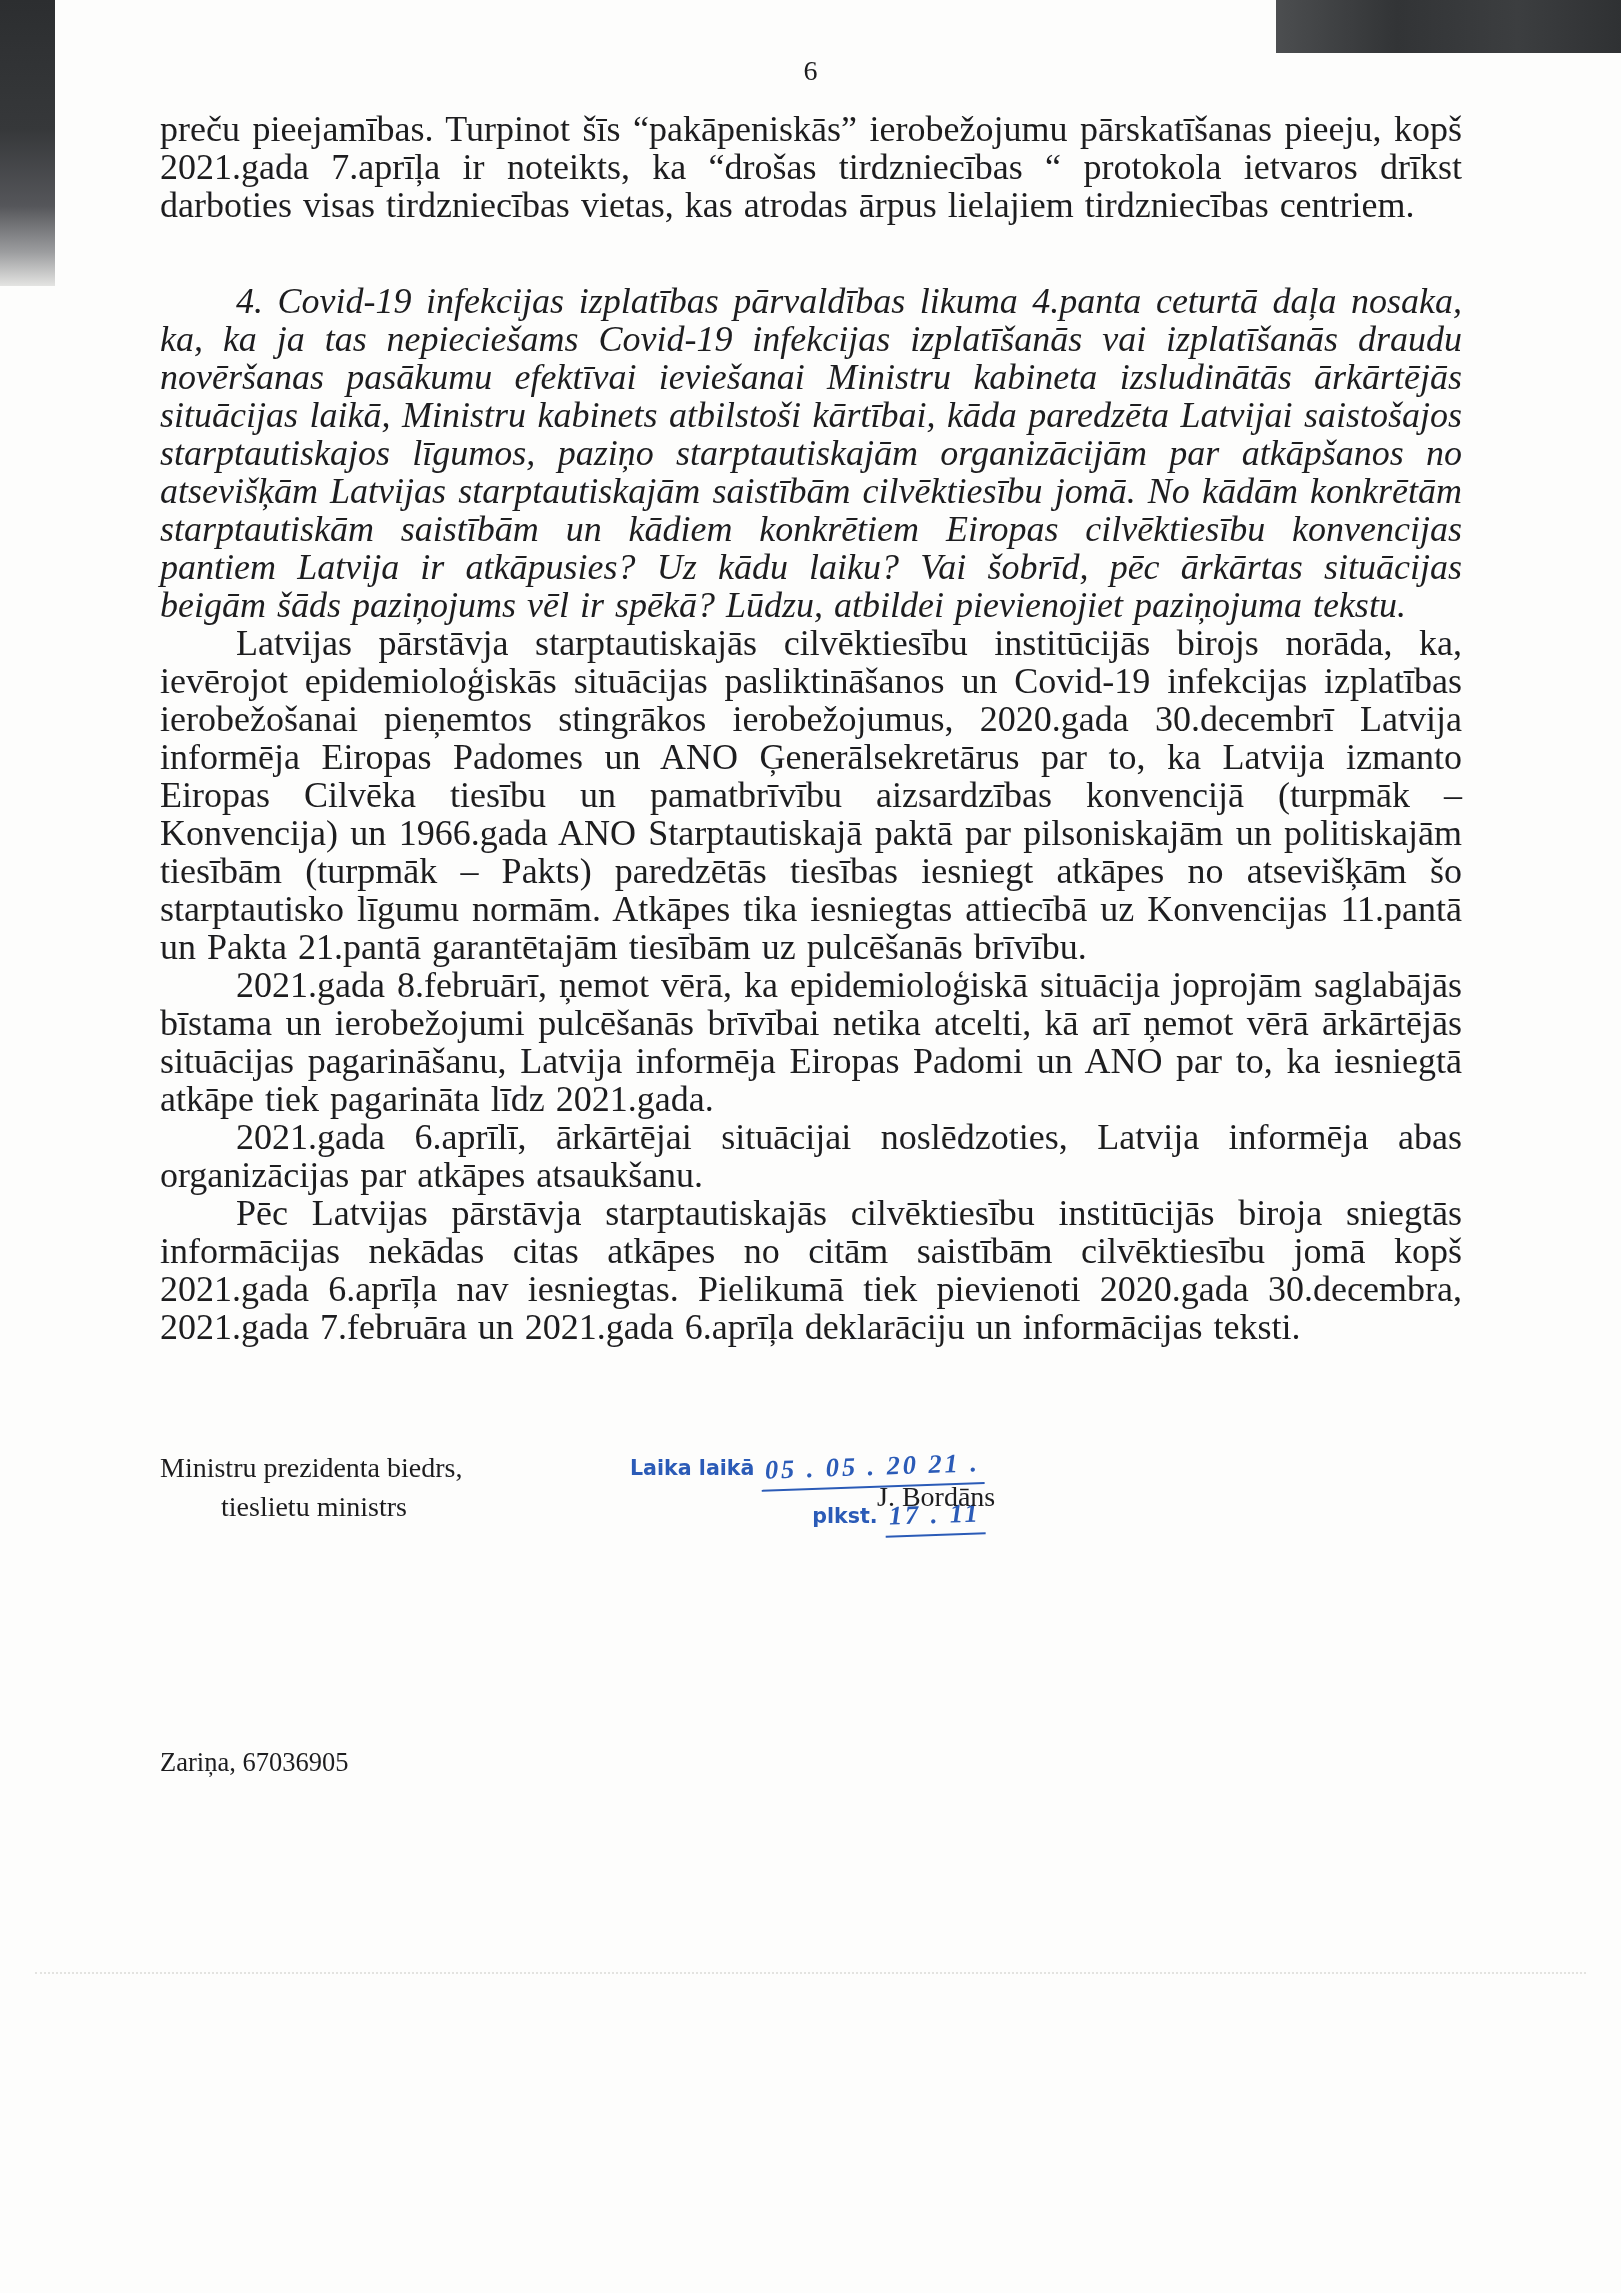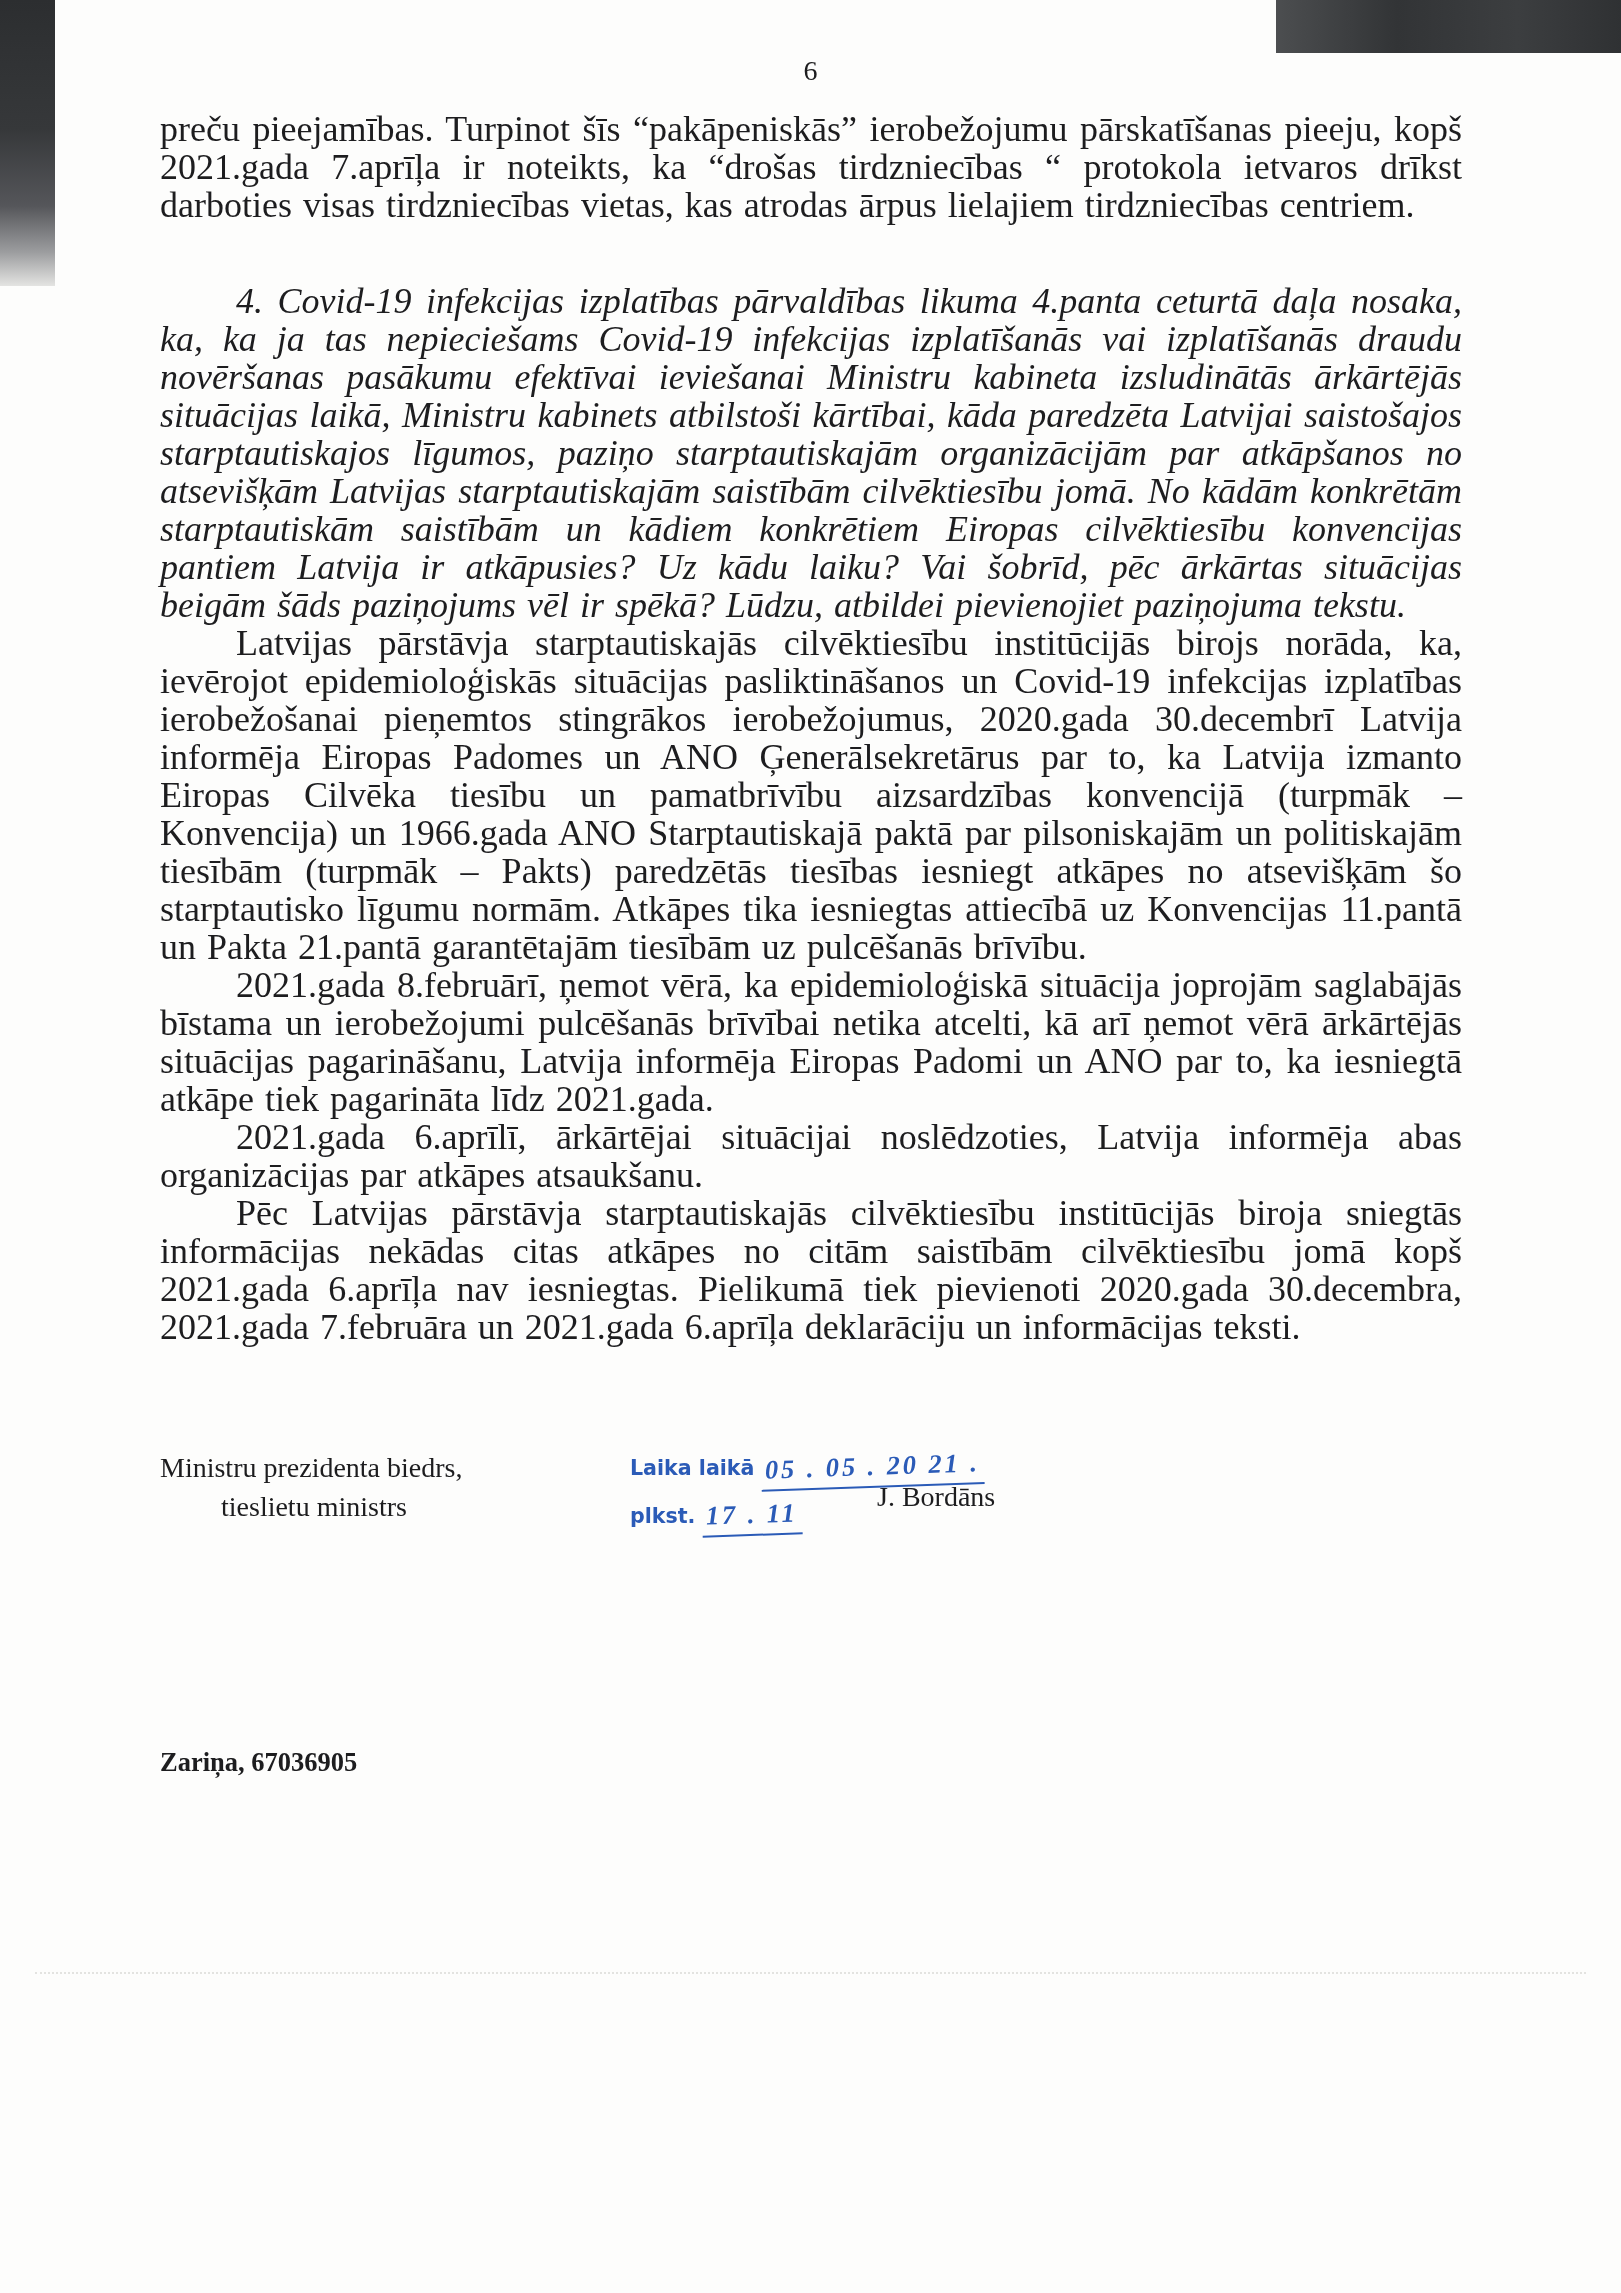--- a/index.html
+++ b/index.html
@@ -39,40 +39,41 @@
     margin:0; font-size:36px; line-height:38px; text-align:justify;
     word-spacing:2px;
   }
   .indent { text-indent:76px; }
   .italic { font-style:italic; }
   .gap-before { margin-top:58px; }
 
   .signature-block {
     position:relative; margin-top:106px; height:147px;
     font-size:28px;
+    text-align:right;
   }
   .sig-role-1 { position:absolute; left:0; top:0; }
   .sig-role-2 { position:absolute; left:61px; top:39px; }
   .sig-name   { position:absolute; left:717px; top:29px; }
 
   .stamp {
     position:absolute; left:470px; top:-5.9px;
     color:#2b5bb7; line-height:39px;
   }
   .stamp-label { font-family:"DejaVu Sans", sans-serif; font-size:20.6px; font-weight:bold; }
   .stamp-hand  {
     font-style:italic; font-size:26.5px; font-weight:bold;
     border-bottom:2px solid #2b5bb7;
     display:inline-block; transform:rotate(-2deg); padding:0 3.9px;
     letter-spacing:2.9px;
   }
   .stamp-line2 { margin-top:5.9px; }
 
   .footer-contact {
-    position:absolute; left:160px; top:1747px; font-size:26.5px;font-weight:bold;
+    position:absolute; left:160px; top:1747px; font-size:26.5px;
   }
 </style>
 </head>
 <body>
 
 <div class="artifact-left"></div>
 <div class="artifact-top-right"></div>
 <div class="artifact-scanline"></div>
 
 <div class="page-number">6</div>

